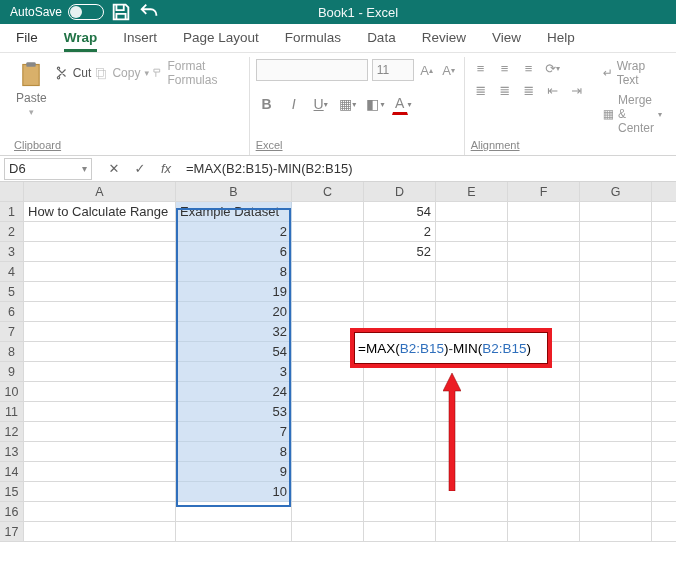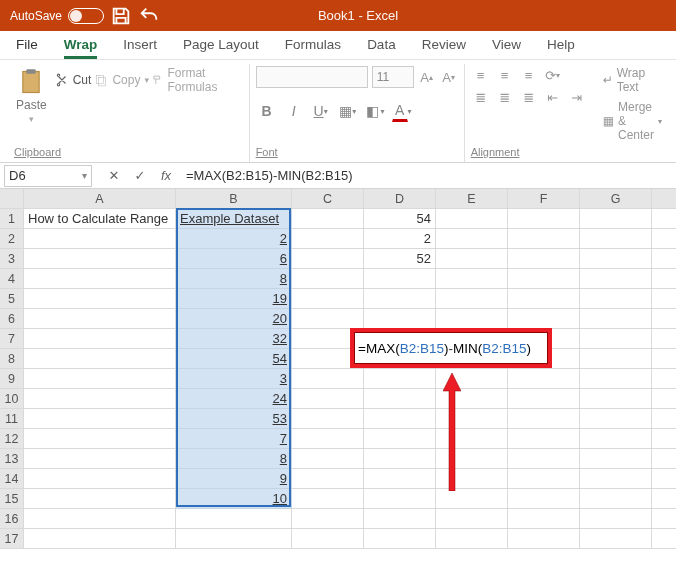--- a/index.html
+++ b/index.html
@@ -1,19 +1,19 @@
 <!DOCTYPE html>
 <html><head>
 <meta charset="utf-8">
 <style>
 * { margin: 0; padding: 0; box-sizing: border-box; font-family: 'Segoe UI', Tahoma, sans-serif; }
 body { background: #fff; width: 676px; height: 569px; overflow: hidden; font-size: 13px; color: #333; }
 
 
-.titlebar { background: #c2410c; height: 31px; display:flex; align-items:center; color:#fff; }
+.titlebar { background: #0f766e; height: 24px; display:flex; align-items:center; color:#fff; }
 .titlebar .left { display:flex; align-items:center; gap:6px; padding-left:10px;}
 .titlebar .autosave-label { font-size:12px;}
 .titlebar .autosave-toggle { width:36px; height:16px; border:1px solid #fff; border-radius:8px; display:flex; align-items:center; padding:1px;}
 .titlebar .autosave-toggle .knob { width:12px; height:12px; border-radius:50%; background:#fff; opacity:0.9;}
 .titlebar .qat-btn { width:22px; height:22px; display:flex; align-items:center; justify-content:center; }
 .titlebar .qat-btn svg { fill:#fff; stroke:#fff;}
 .titlebar .center { flex:1; text-align:center; font-size:13px; opacity:0.95; padding-right:120px;}
 
 
 .tabs { display:flex; gap:26px; padding:6px 16px 0 16px; font-size:13.5px; color:#555;}
@@ -56,21 +56,21 @@
 .fbar .fx { font-style:italic; color:#555;}
 .fbar .formula-input { flex:1; padding:0 8px; height:22px; display:flex; align-items:center;}
 
 
 .grid { display:grid; grid-template-columns: 24px 152px 116px 72px 72px 72px 72px 72px 72px; }
 .colhead, .rowhead, .corner, .cell { border-right:1px solid #d9d9d9; border-bottom:1px solid #d9d9d9; height:20px; display:flex; align-items:center; padding:0 4px; font-size:13px; background:#fff;}
 .colhead, .rowhead, .corner { background:#e6e6e6; color:#555; justify-content:center; font-size:12.5px;}
 .corner, .colhead { height:20px;}
 .rowhead { justify-content:center;}
 .cell.num { justify-content:flex-end;}
-.cell.selected-range { background:#d4e3f4; border-right:1px solid #c4d4e4; border-bottom:1px solid #c4d4e4;text-decoration:underline;}
+.cell.selected-range { background:#d4e3f4; border-right:1px solid #c4d4e4; border-bottom:1px solid #c4d4e4;}
 
 
 .callout-wrap { position:absolute; left:350px; top:328px; width:202px; height:40px; border:4px solid #ec1c24; box-shadow:0 0 0 1px #8a0000 inset; background:#fff; display:flex; align-items:center; padding:0 4px; font-size:13.5px;}
 .callout-wrap .eq { color:#000;}
 .callout-wrap .fn { color:#000;}
 .callout-wrap .ref { color:#2f6fbc;}
 .callout-wrap .paren { color:#000;}
 .arrow-up { position:absolute; left:443px; top:373px; width:18px; height:118px;}
 .arrow-up svg { width:100%; height:100%;}
 </style>
@@ -169,21 +169,21 @@
         <span>
             <span>◧</span>
             <small style="font-size:8px;">▾</small>
           </span>
         <span>
             <span style="border-bottom:3px solid #c00;">A</span>
             <small style="font-size:8px;">▾</small>
           </span>
       </div>
     </div>
-    <div class="group-label">Font</div>
+    <div class="group-label">Excel</div>
   </div>
 
   <div class="group align-grp" style="flex:1;">
     <div class="group-content">
       <div class="rows">
         <div class="r">
           <span>≡</span>
           <span>≡</span>
           <span>≡</span>
           <span>⟳<small style="font-size:8px;">▾</small></span>

